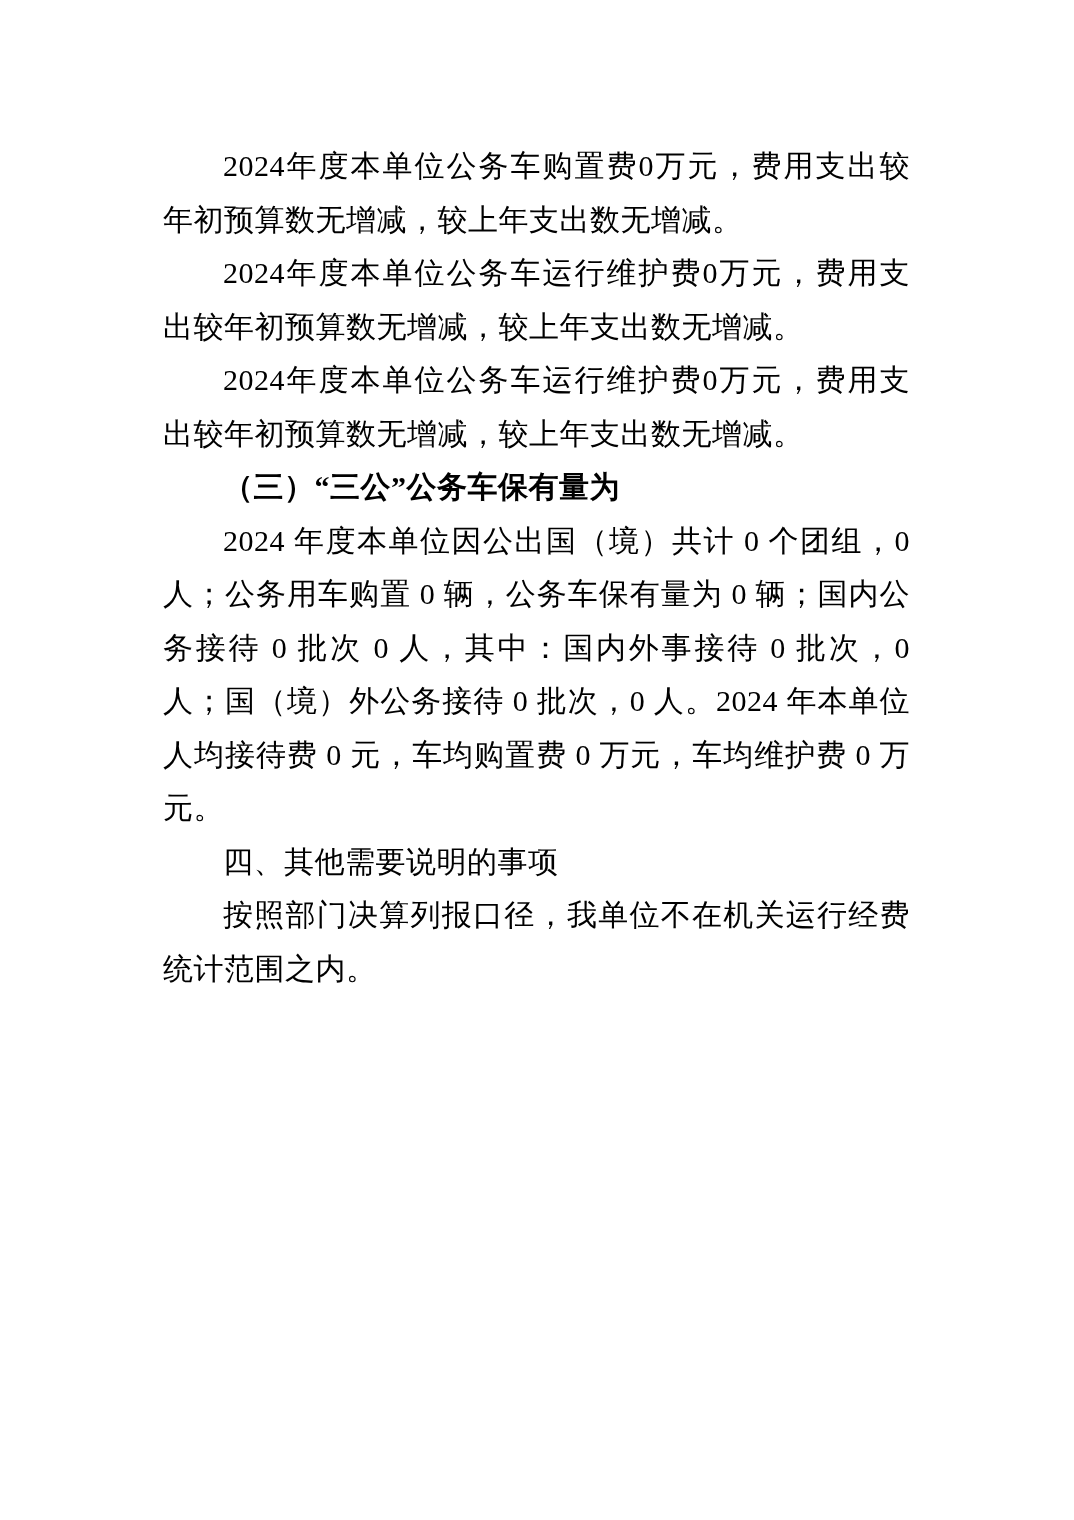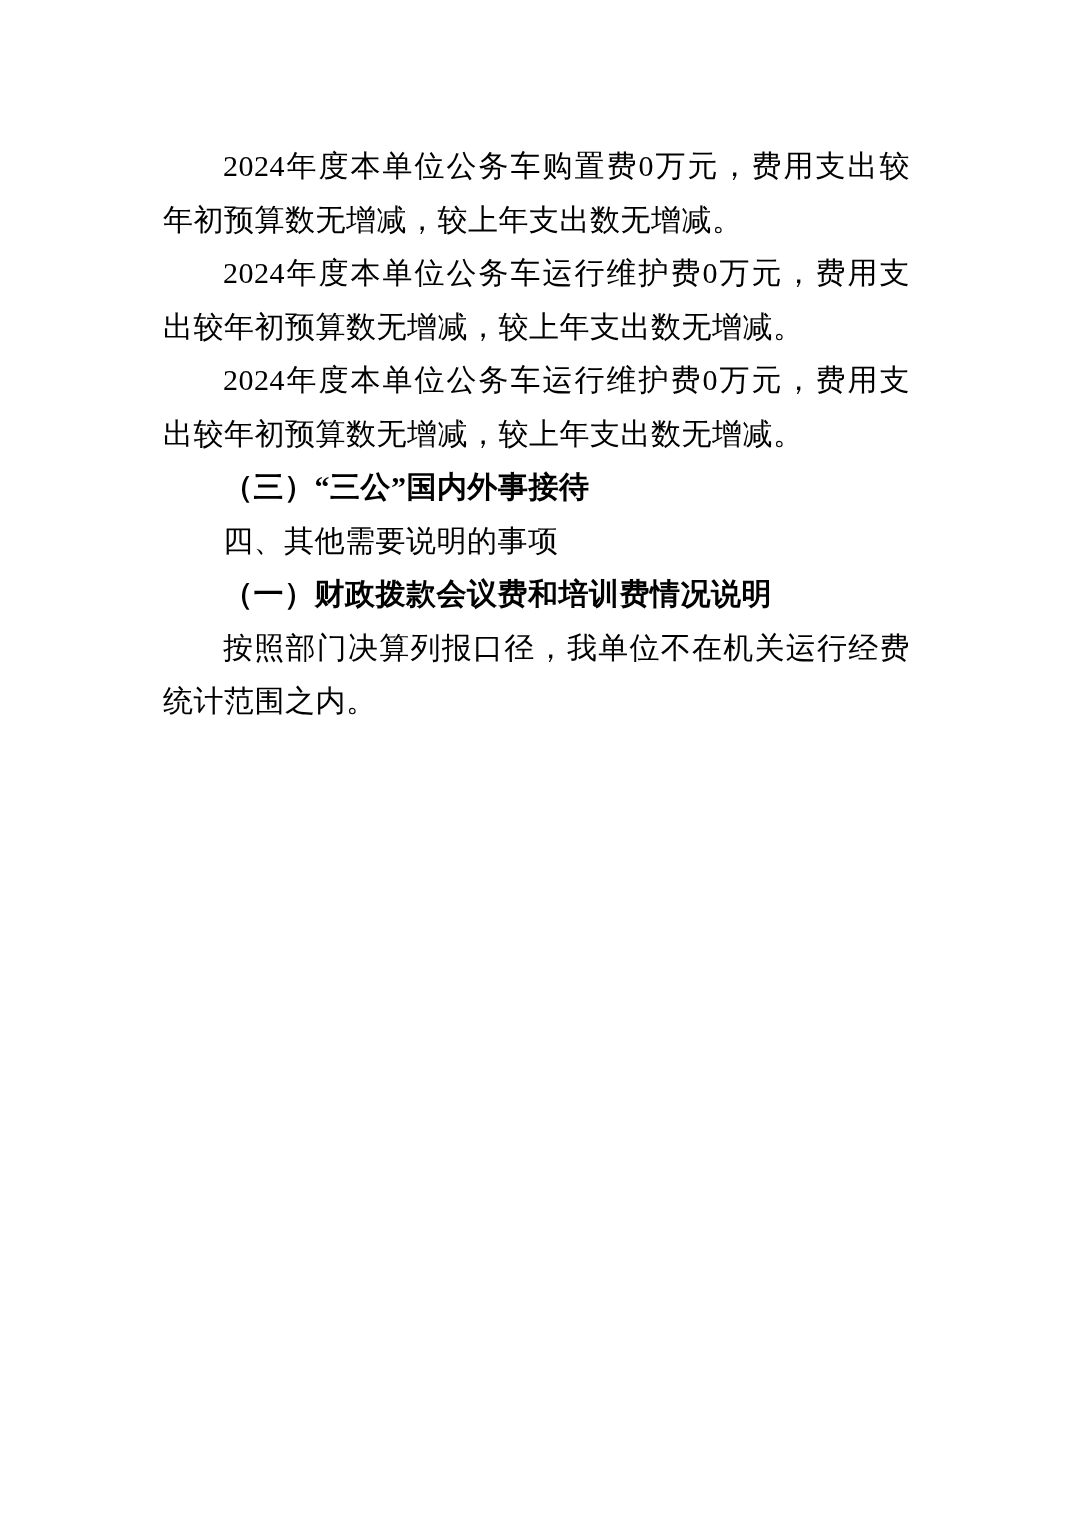--- a/index.html
+++ b/index.html
@@ -35,17 +35,17 @@
     font-family: "Liberation Sans", "DejaVu Sans", sans-serif;
   }
 </style>
 </head>
 <body>
 
 <div class="page" style="background: rgb(255, 255, 255); color: rgb(0, 0, 0);">
   <p class="body">2024年度本单位公务车购置费0万元，费用支出较年初预算数无增减，较上年支出数无增减。</p>
   <p class="body">2024年度本单位公务车运行维护费0万元，费用支出较年初预算数无增减，较上年支出数无增减。</p>
   <p class="body">2024年度本单位公务车运行维护费0万元，费用支出较年初预算数无增减，较上年支出数无增减。</p>
-  <p class="heading-kai">（三）“三公”国内外事接待</p>
+  <p class="heading-kai">（三）“三公”公务车保有量为</p>
+  <p class="body">2024 年度本单位因公出国（境）共计 0 个团组，0 人；公务用车购置 0 辆，公务车保有量为 0 辆；国内公务接待 0 批次 0 人，其中：国内外事接待 0 批次，0 人；国（境）外公务接待 0 批次，0 人。2024 年本单位人均接待费 0 元，车均购置费 0 万元，车均维护费 0 万元。</p>
   <p class="heading-hei">四、其他需要说明的事项</p>
-  <p class="heading-kai">（一）财政拨款会议费和培训费情况说明</p>
   <p class="body">按照部门决算列报口径，我单位不在机关运行经费统计范围之内。</p>
 </div>
 
 </body></html>

